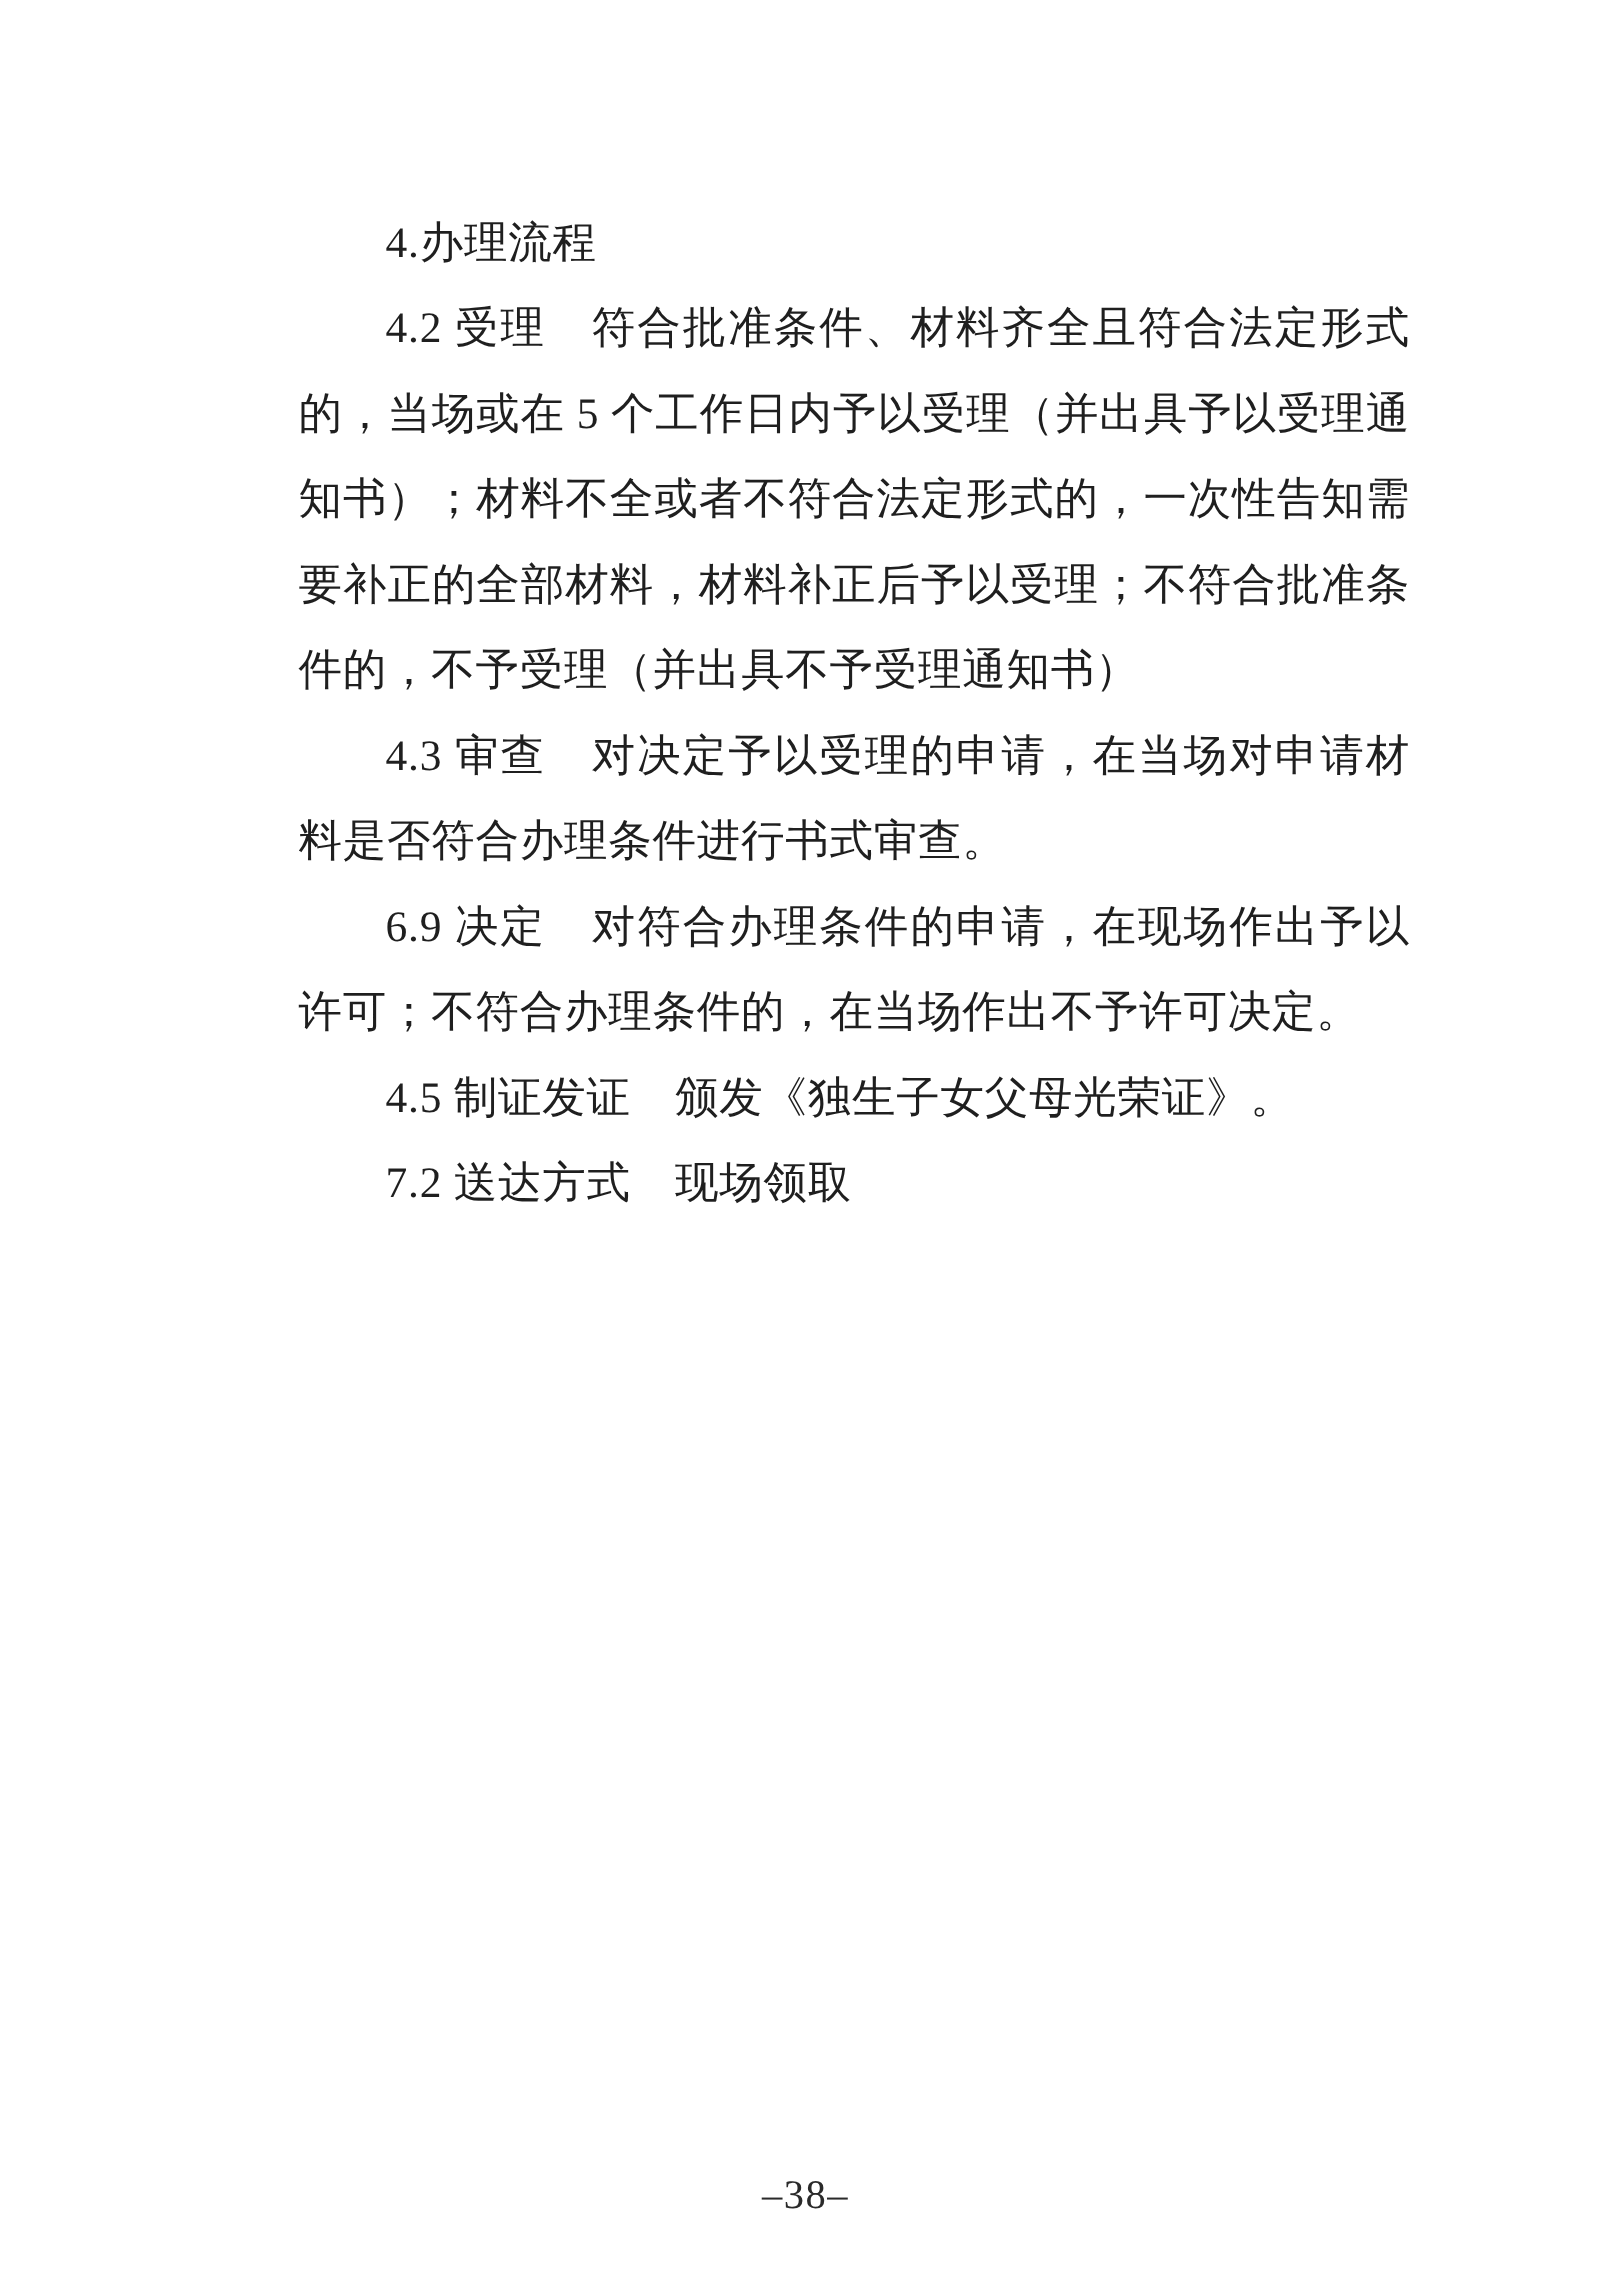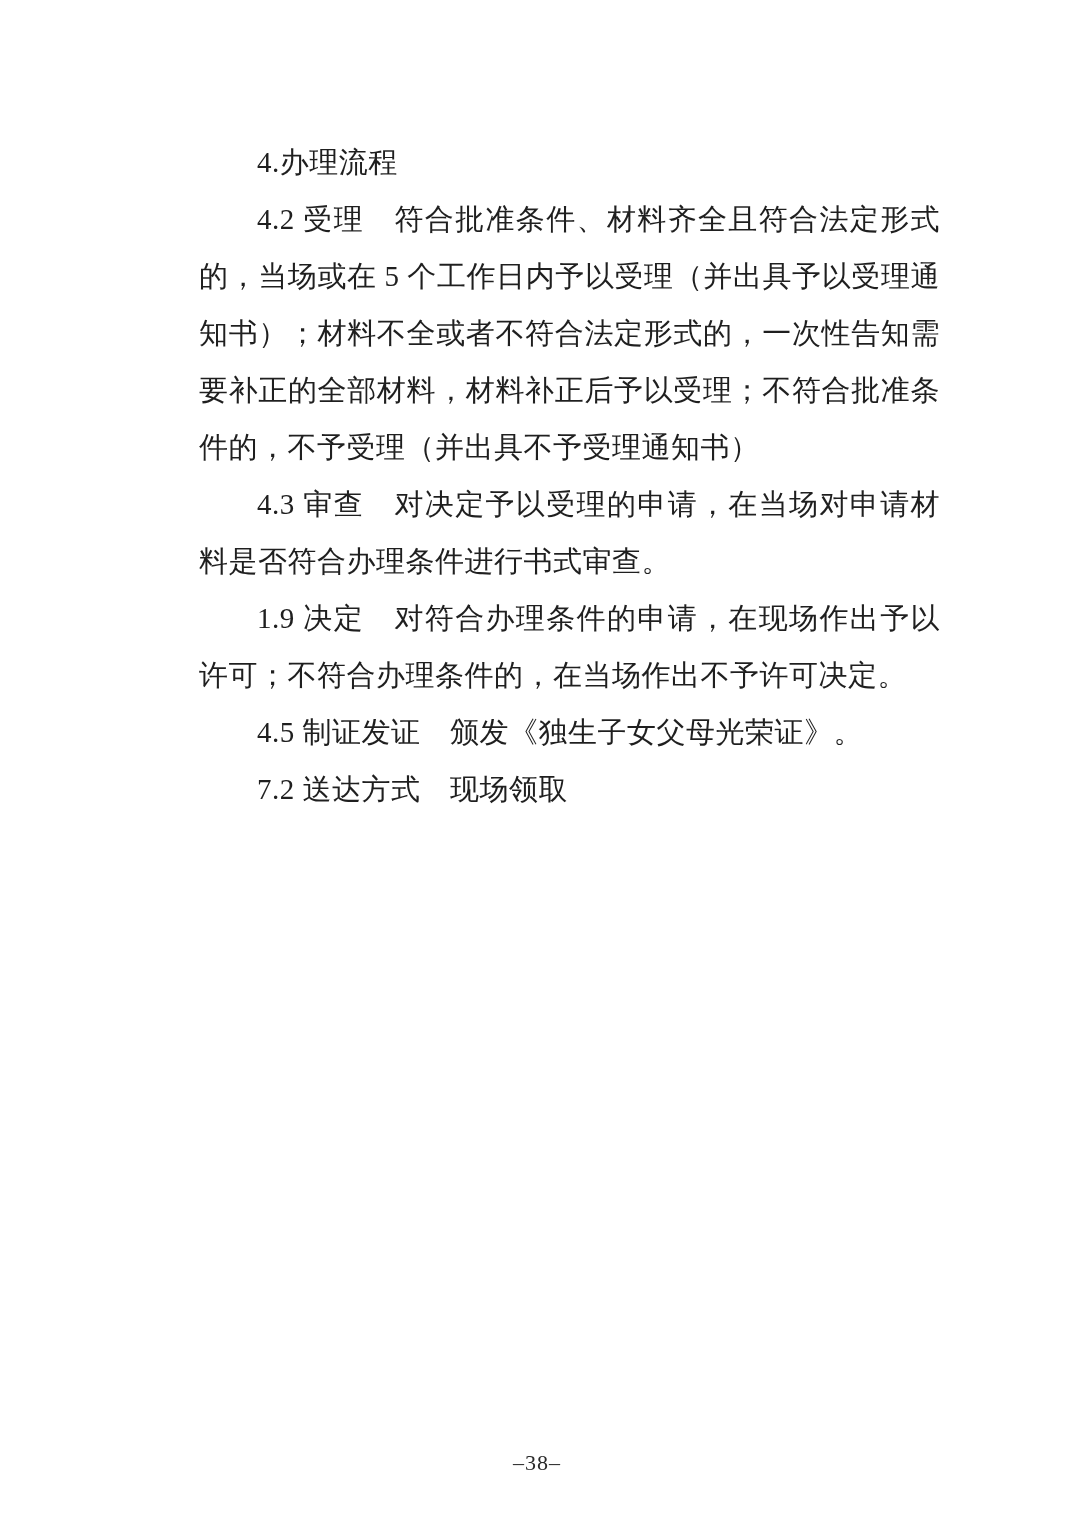--- a/index.html
+++ b/index.html
@@ -35,33 +35,33 @@
     text-justify: inter-ideograph;
     text-indent: 2em;
     letter-spacing: 0.5px;
   }
   .page-number {
     position: absolute;
     top: 1449px;
     left: 0;
     width: 100%;
     text-align: center;
-    font-size: 22px;
+    font-size: 27px;
     line-height: 28px;
     color: #2a2a2a;
     letter-spacing: 1px;
   }
 </style>
 </head>
 <body>
 
 <div class="page">
   <div class="content">
     <p class="para">4.办理流程</p>
     <p class="para">4.2 受理　符合批准条件、材料齐全且符合法定形式的，当场或在 5 个工作日内予以受理（并出具予以受理通知书）；材料不全或者不符合法定形式的，一次性告知需要补正的全部材料，材料补正后予以受理；不符合批准条件的，不予受理（并出具不予受理通知书）</p>
     <p class="para">4.3 审查　对决定予以受理的申请，在当场对申请材料是否符合办理条件进行书式审查。</p>
-    <p class="para">1.9 决定　对符合办理条件的申请，在现场作出予以许可；不符合办理条件的，在当场作出不予许可决定。</p>
+    <p class="para">6.9 决定　对符合办理条件的申请，在现场作出予以许可；不符合办理条件的，在当场作出不予许可决定。</p>
     <p class="para">4.5 制证发证　颁发《独生子女父母光荣证》。</p>
     <p class="para">7.2 送达方式　现场领取</p>
   </div>
 
   <div class="page-number">–38–</div>
 </div>
 
 </body></html>

